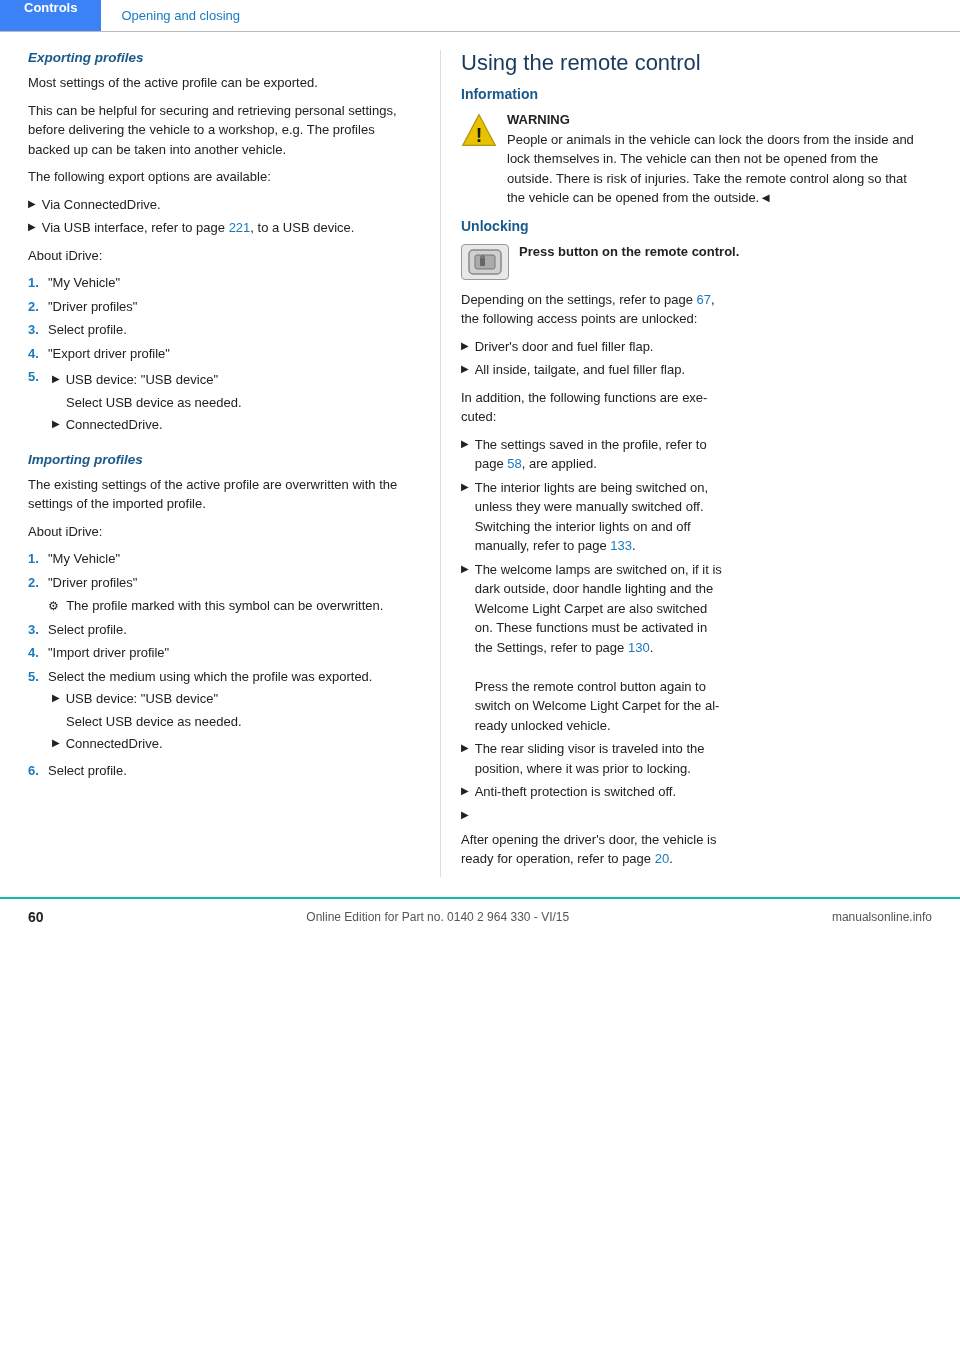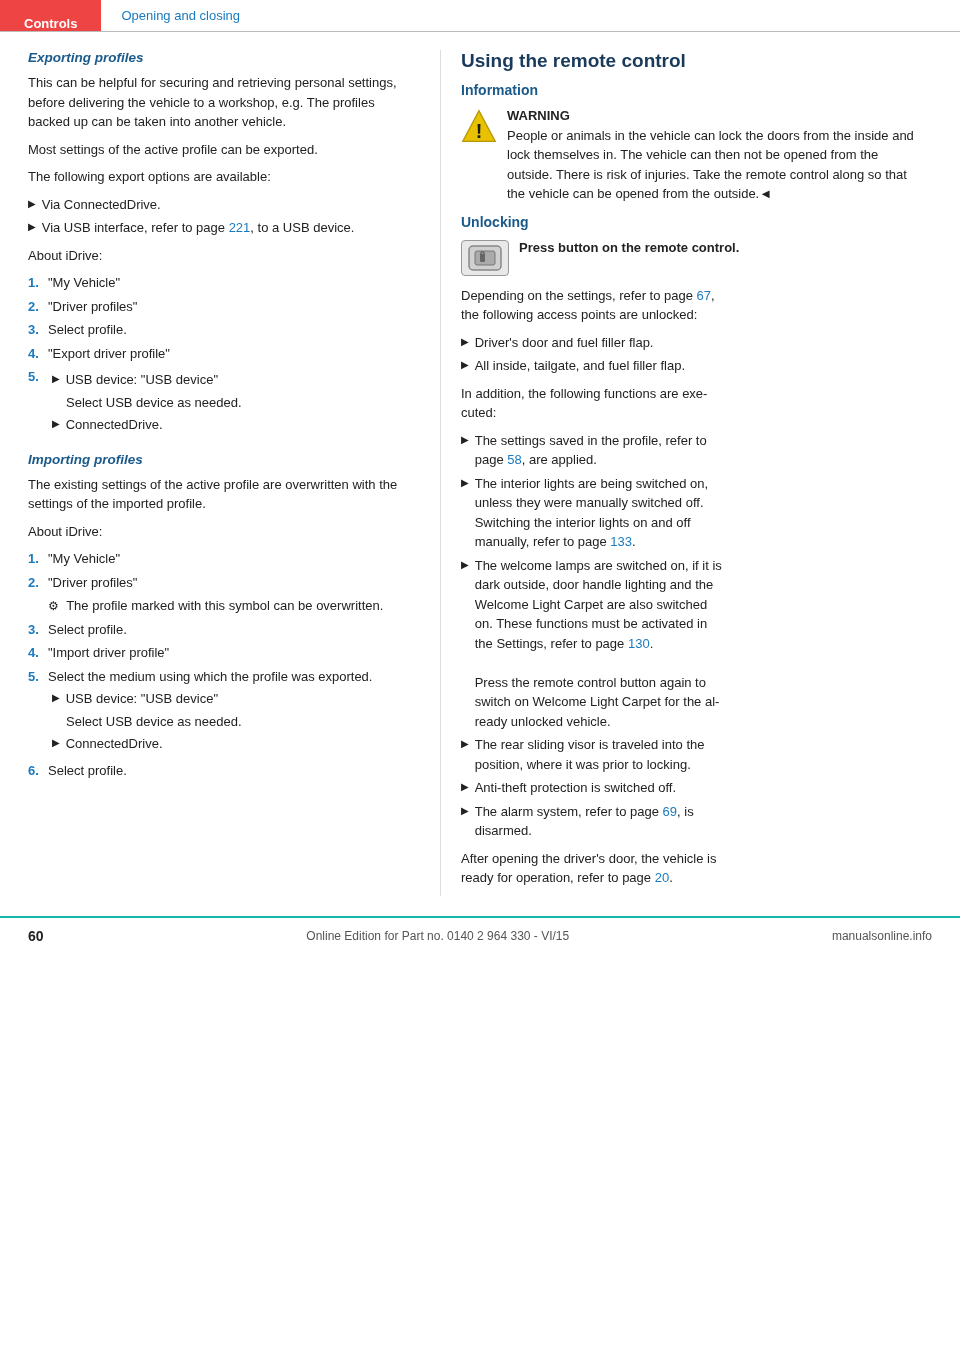--- a/index.html
+++ b/index.html
@@ -13,27 +13,27 @@
     }
 
     
     .header {
       display: flex;
       align-items: stretch;
       height: 32px;
       border-bottom: 1px solid #bbb;
     }
     .header-controls {
-      background: #ef4444;
+      background: #3b82f6;
       color: #fff;
       font-size: 13px;
       font-weight: bold;
       padding: 0 24px;
       display: flex;
-      align-items: flex-end;
+      align-items: flex-start;
     }
     .header-opening {
       color: #1a7abf;
       font-size: 13px;
       padding: 0 20px;
       display: flex;
       align-items: center;
     }
 
     
@@ -59,22 +59,22 @@
     .section-title {
       color: #1a5a8a;
       font-size: 13.5px;
       font-weight: bold;
       margin-bottom: 8px;
       font-style: italic;
     }
 
     .big-section-title {
       color: #1a3a5c;
-      font-size: 19px;
-      font-weight: bold;
+      font-size: 22px;
+      font-weight: normal;
       margin-bottom: 10px;
     }
 
     .sub-section-title {
       color: #1a5a8a;
       font-size: 14px;
       font-weight: bold;
       margin-bottom: 8px;
     }
 
@@ -248,22 +248,22 @@
     <span>Opening and closing</span>
   </div>
 </div>
 
 <div class="content">
 
   <div class="left-col">
 
     <div class="section-divider">
       <div class="section-title">Exporting profiles</div>
+      <p>Most settings of the active profile can be exported.</p>
       <p>This can be helpful for securing and retrieving personal settings, before delivering the vehicle to a workshop, e.g. The profiles backed up can be taken into another vehicle.</p>
-      <p>Most settings of the active profile can be exported.</p>
       <p>The following export options are available:</p>
 
       <ul class="bullet-list">
         <li>
           <span class="tri">▶</span>
           <span>Via ConnectedDrive.</span>
         </li>
         <li>
           <span class="tri">▶</span>
           <span>Via USB interface, refer to page <span class="link">221</span>, to a USB device.</span>
@@ -429,21 +429,20 @@
       <li>
         <span class="tri">▶</span>
         <span>The rear sliding visor is traveled into the<br>position, where it was prior to locking.</span>
       </li>
       <li>
         <span class="tri">▶</span>
         <span>Anti-theft protection is switched off.</span>
       </li>
       <li>
         <span class="tri">▶</span>
-        <span>The alarm system, refer to page&nbsp;<span class="link">69</span>, is<br>disarmed.</span>
       </li>
     </ul>
 
     <p>After opening the driver's door, the vehicle is<br>ready for operation, refer to page&nbsp;<span class="link">20</span>.</p>
 
   </div>
 
 </div>
 
 <div class="footer">

